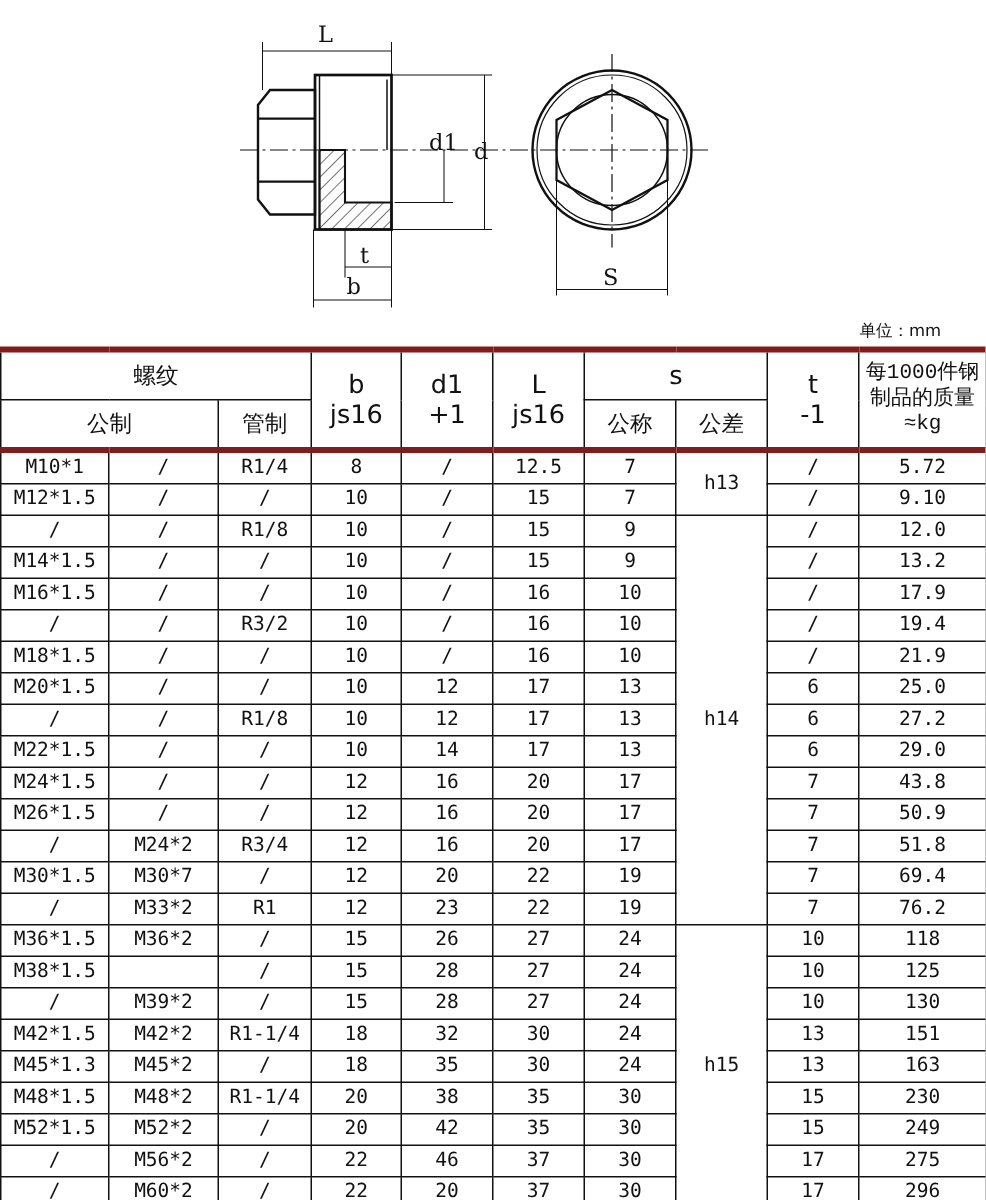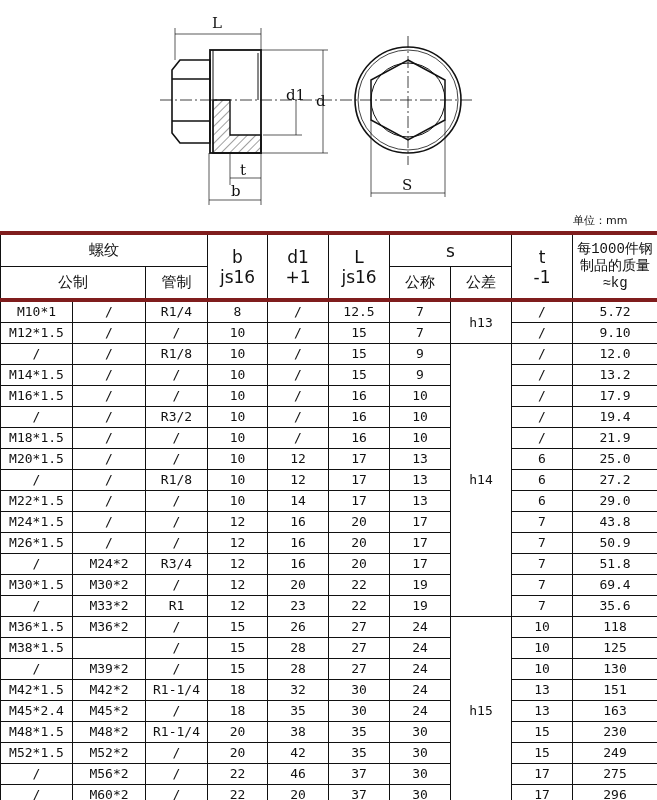--- a/index.html
+++ b/index.html
@@ -249,39 +249,39 @@
         <td>R3/4</td>
         <td>12</td>
         <td>16</td>
         <td>20</td>
         <td>17</td>
         <td>7</td>
         <td>51.8</td>
       </tr>
       <tr class="data">
         <td>M30*1.5</td>
-        <td>M30*2</td>
+        <td>M30*7</td>
         <td>/</td>
         <td>12</td>
         <td>20</td>
         <td>22</td>
         <td>19</td>
         <td>7</td>
         <td>69.4</td>
       </tr>
       <tr class="data">
         <td>/</td>
         <td>M33*2</td>
         <td>R1</td>
         <td>12</td>
         <td>23</td>
         <td>22</td>
         <td>19</td>
         <td>7</td>
-        <td>35.6</td>
+        <td>76.2</td>
       </tr>
       <tr class="data">
         <td>M36*1.5</td>
         <td>M36*2</td>
         <td>/</td>
         <td>15</td>
         <td>26</td>
         <td>27</td>
         <td>24</td>
         <td rowspan="9">h15</td>
@@ -315,21 +315,21 @@
         <td>M42*2</td>
         <td>R1-1/4</td>
         <td>18</td>
         <td>32</td>
         <td>30</td>
         <td>24</td>
         <td>13</td>
         <td>151</td>
       </tr>
       <tr class="data">
-        <td>M45*2.4</td>
+        <td>M45*1.3</td>
         <td>M45*2</td>
         <td>/</td>
         <td>18</td>
         <td>35</td>
         <td>30</td>
         <td>24</td>
         <td>13</td>
         <td>163</td>
       </tr>
       <tr class="data">

